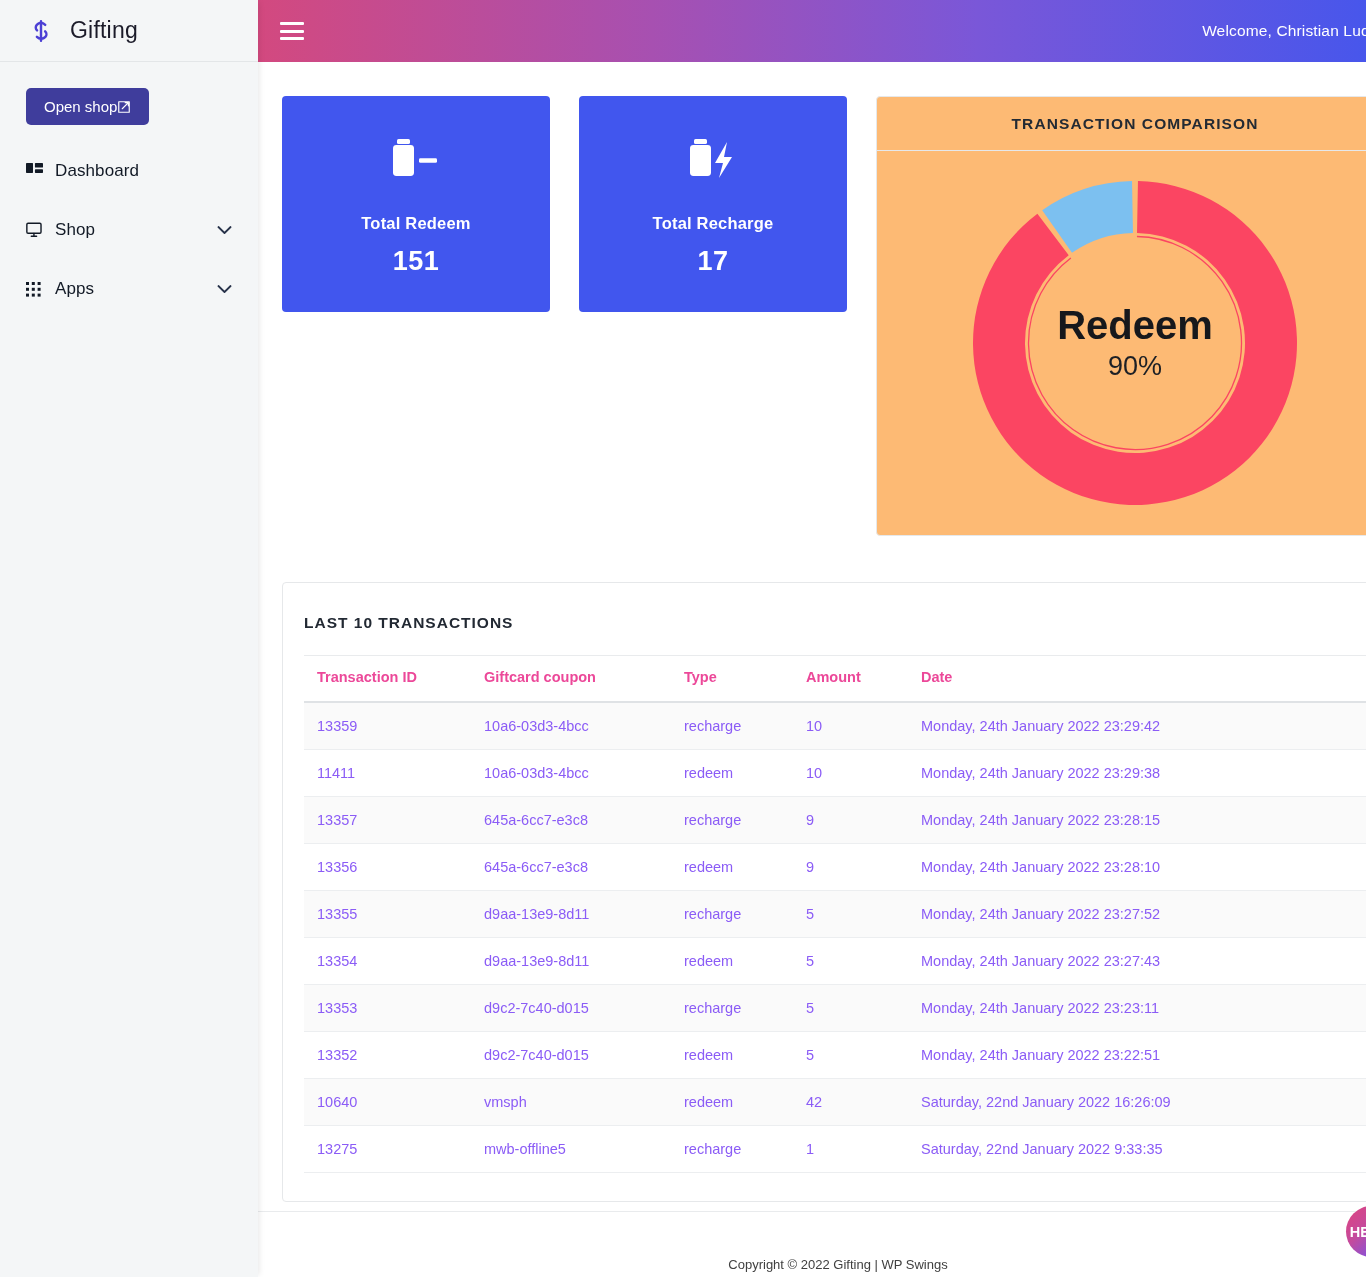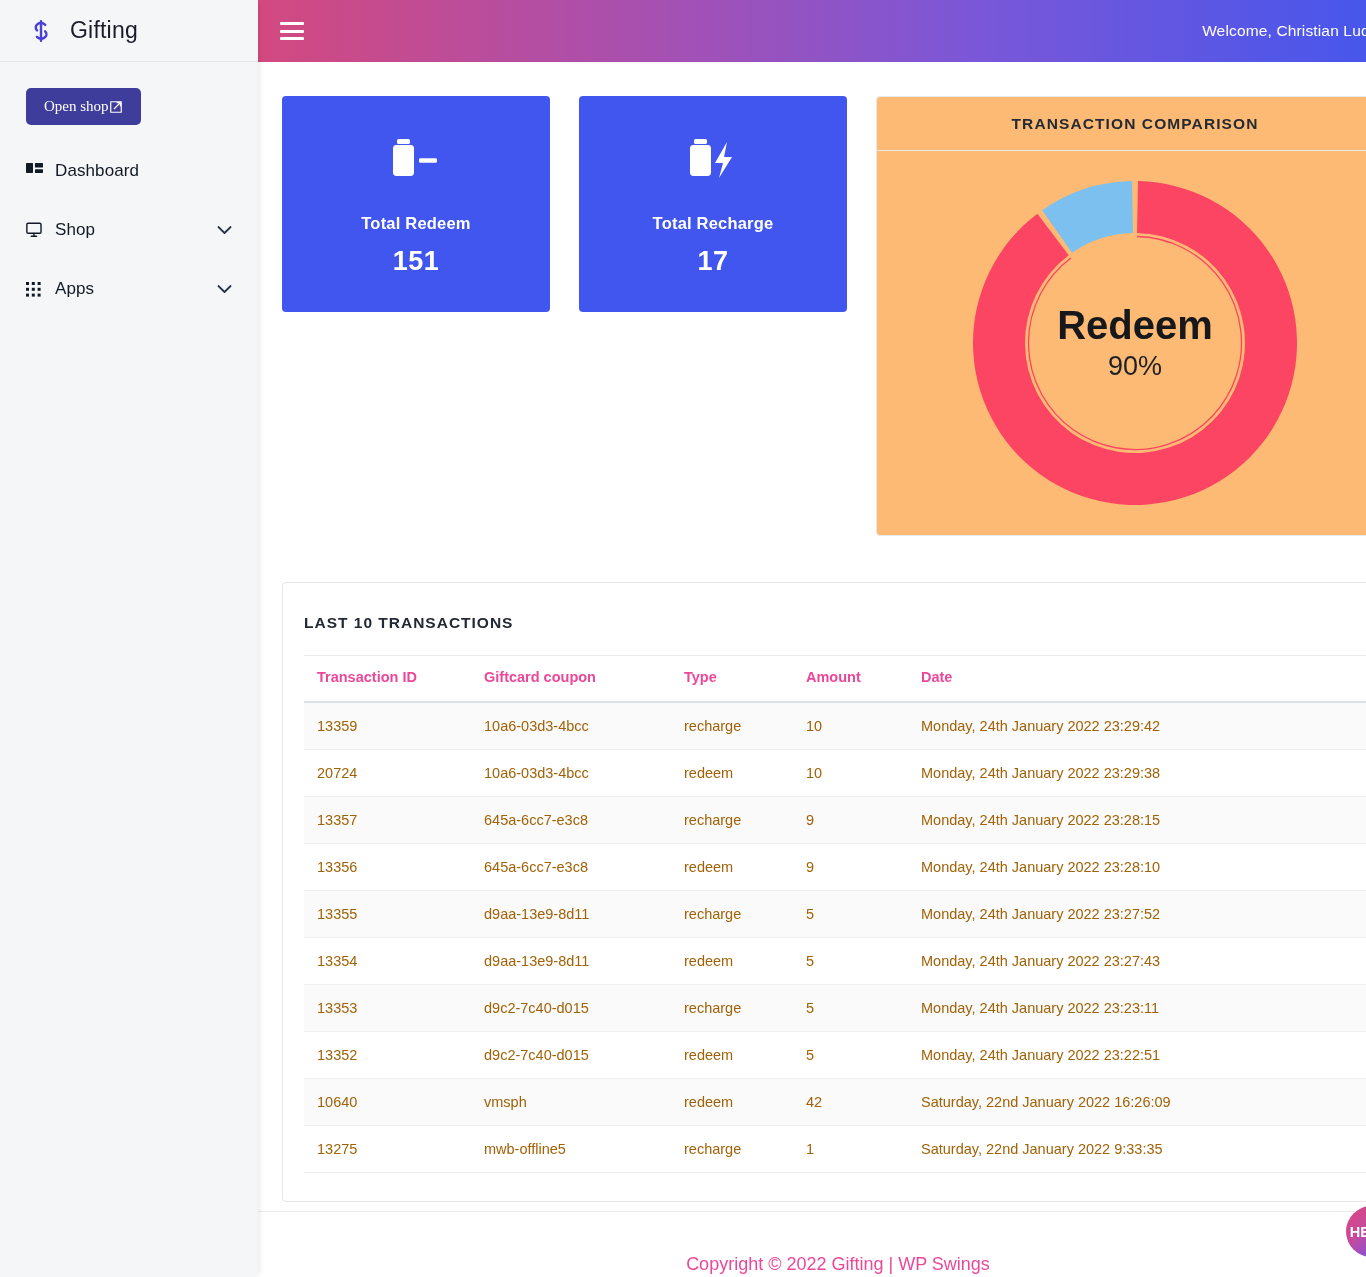--- a/index.html
+++ b/index.html
@@ -29,21 +29,21 @@
   }
   .brand-logo { width: 30px; height: 30px; display:block; }
   .brand-title {
     font-size: 23px; color: #1b1b29; letter-spacing: .2px;
   }
   .side-body { padding: 26px 26px 0 26px; }
   .open-shop {
     display: inline-flex; align-items: center; 
     background: #3f3d9c; color: #ffffff;
     border: none; border-radius: 5px;
-    font-size: 15px; font-family: Liberation Serif, serif;
+    font-size: 15px; font-family: Liberation Sans, sans-serif;
     padding: 11px 18px; cursor: pointer;
     line-height: 1;
   }
   .open-shop svg { width: 14px; height: 14px; display:block; }
   .nav { margin-top: 33px; }
   .nav-item {
     display: flex; align-items: center;
     height: 26px; margin-bottom: 33px;
     cursor: pointer; position: relative;
   }
@@ -110,39 +110,39 @@
     background: #fff;
     padding: 26px 21px 28px 21px;
   }
   .table-title { font-size: 15.5px; font-weight: 700; letter-spacing: 1px; color: #222933; margin: 5px 0 23px 0; }
   table { width: 100%; border-collapse: collapse; }
   thead th {
     text-align: left; font-size: 14.5px; font-weight: 700; color: #ec4899;
     padding: 13px 0 16px 0; border-top: 1px solid #e9ebed; border-bottom: 2px solid #dfe2e5;
   }
   tbody td {
-    font-size: 14.5px; color: #a16207; font-weight: 400;
+    font-size: 14.5px; color: #8b5cf6; font-weight: 400;
     padding: 15px 0 15px 0; border-bottom: 1px solid #eceef0;
   }
   tbody tr:nth-child(odd) { background: #fafafa; }
   tbody tr:nth-child(odd) td { border-bottom: 1px solid #eceef0; }
   .c-id    { width: 180px; padding-left: 13px !important; }
   .c-coupon{ width: 200px; }
   .c-type  { width: 122px; }
   .c-amt   { width: 115px; }
   .c-date  { width: auto; }
 
   
   .footer {
     flex: 0 0 66px; height: 66px;
     border-top: 1px solid #e9ebed;
     display: flex; align-items: center; justify-content: center;
     background: #fff;
   }
-  .footer-text { font-size: 18px; color: #ec4899; margin-top: 39px; }
+  .footer-text { font-size: 13px; color: #404040; margin-top: 39px; }
   .help-btn {
     position: absolute; right: 21px; bottom: 20px;
     width: 51px; height: 51px; border-radius: 50%;
     background: linear-gradient(135deg, #e0447e 0%, #c44a9d 40%, #8352dc 75%, #4e5fe8 100%);
     color: #fff; font-size: 14.5px; font-weight: 600;
     display: flex; align-items: center; justify-content: center;
     cursor: pointer; border: none; font-family: inherit;
   }
 </style>
 </head>
@@ -306,21 +306,21 @@
           </thead>
           <tbody id="tbody">
               <tr>
                 <td class="c-id">13359</td>
                 <td class="c-coupon">10a6-03d3-4bcc</td>
                 <td class="c-type">recharge</td>
                 <td class="c-amt">10</td>
                 <td class="c-date">Monday, 24th January 2022 23:29:42</td>
               </tr>
               <tr>
-                <td class="c-id">20724</td>
+                <td class="c-id">11411</td>
                 <td class="c-coupon">10a6-03d3-4bcc</td>
                 <td class="c-type">redeem</td>
                 <td class="c-amt">10</td>
                 <td class="c-date">Monday, 24th January 2022 23:29:38</td>
               </tr>
               <tr>
                 <td class="c-id">13357</td>
                 <td class="c-coupon">645a-6cc7-e3c8</td>
                 <td class="c-type">recharge</td>
                 <td class="c-amt">9</td>

